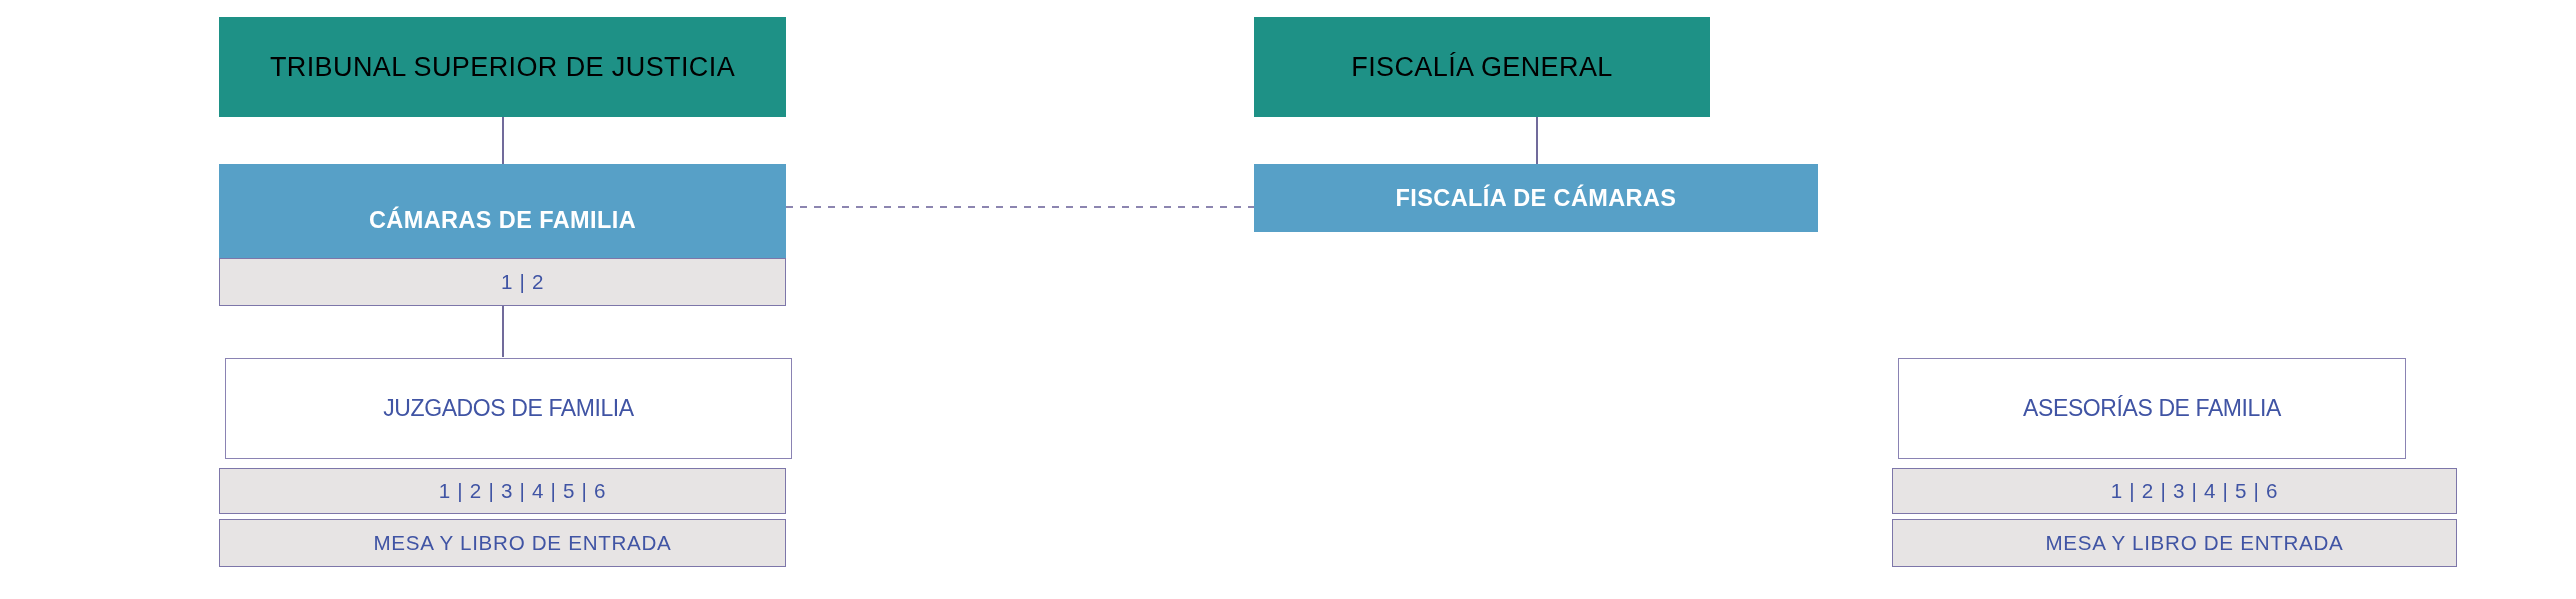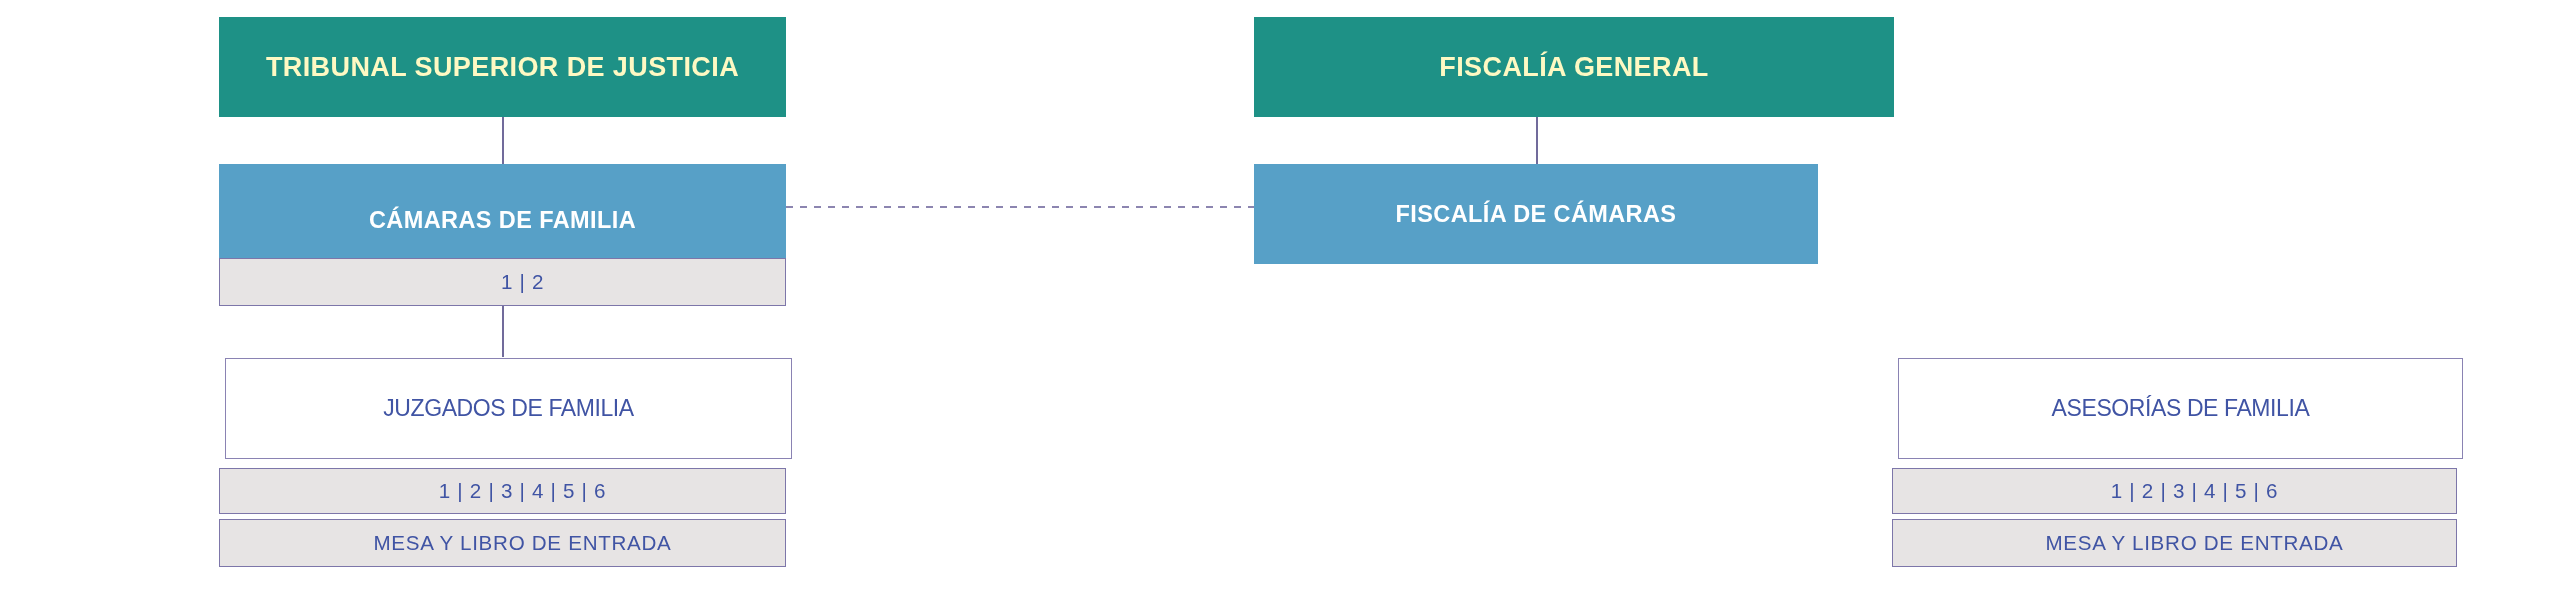--- a/index.html
+++ b/index.html
@@ -19,23 +19,23 @@
     position: absolute;
     box-sizing: border-box;
     display: flex;
     align-items: center;
     justify-content: center;
     text-align: center;
     white-space: nowrap;
   }
   .teal {
     background: #1e9186;
-    color: #fef9c3;
+    color: #000000;
     font-size: 27px;
-    font-weight: bold;
+    font-weight: normal;
     letter-spacing: 0.4px;
   }
   .blue {
     background: #57a0c7;
     color: #ffffff;
     font-size: 23.5px;
     font-weight: bold;
     letter-spacing: 0.4px;
   }
   .grayrow {
@@ -82,24 +82,24 @@
   <div class="box blue" style="left:219px; top:164px; width:567px; height:112px;">CÁMARAS DE FAMILIA</div>
 
   <div class="box grayrow" style="left:219px; top:258px; width:567px; height:48px;">1 | 2</div>
 
   <div class="box whitebox" style="left:219px; top:358px; width:567px; height:101px;">JUZGADOS DE FAMILIA</div>
 
   <div class="box grayrow" style="left:219px; top:468px; width:567px; height:46px;">1 | 2 | 3 | 4 | 5 | 6</div>
 
   <div class="box grayrow" style="left:219px; top:519px; width:567px; height:48px;">MESA Y LIBRO DE ENTRADA</div>
 
-  <div class="box teal" style="left:1254px; top:17px; width:640px; height:100px;">FISCALÍA GENERAL</div>
+  <div class="box teal" style="left:1254px; top:17px; width:456px; height:100px;">FISCALÍA GENERAL</div>
 
-  <div class="box blue" style="left:1254px; top:164px; width:564px; height:100px;">FISCALÍA DE CÁMARAS</div>
+  <div class="box blue" style="left:1254px; top:164px; width:564px; height:68px;">FISCALÍA DE CÁMARAS</div>
 
-  <div class="box whitebox" style="left:1892px; top:358px; width:565px; height:101px;">ASESORÍAS DE FAMILIA</div>
+  <div class="box whitebox" style="left:1892px; top:358px; width:508px; height:101px;">ASESORÍAS DE FAMILIA</div>
 
   <div class="box grayrow" style="left:1892px; top:468px; width:565px; height:46px;">1 | 2 | 3 | 4 | 5 | 6</div>
 
   <div class="box grayrow" style="left:1892px; top:519px; width:565px; height:48px;">MESA Y LIBRO DE ENTRADA</div>
 
 </div>
 
 
 </body></html>

